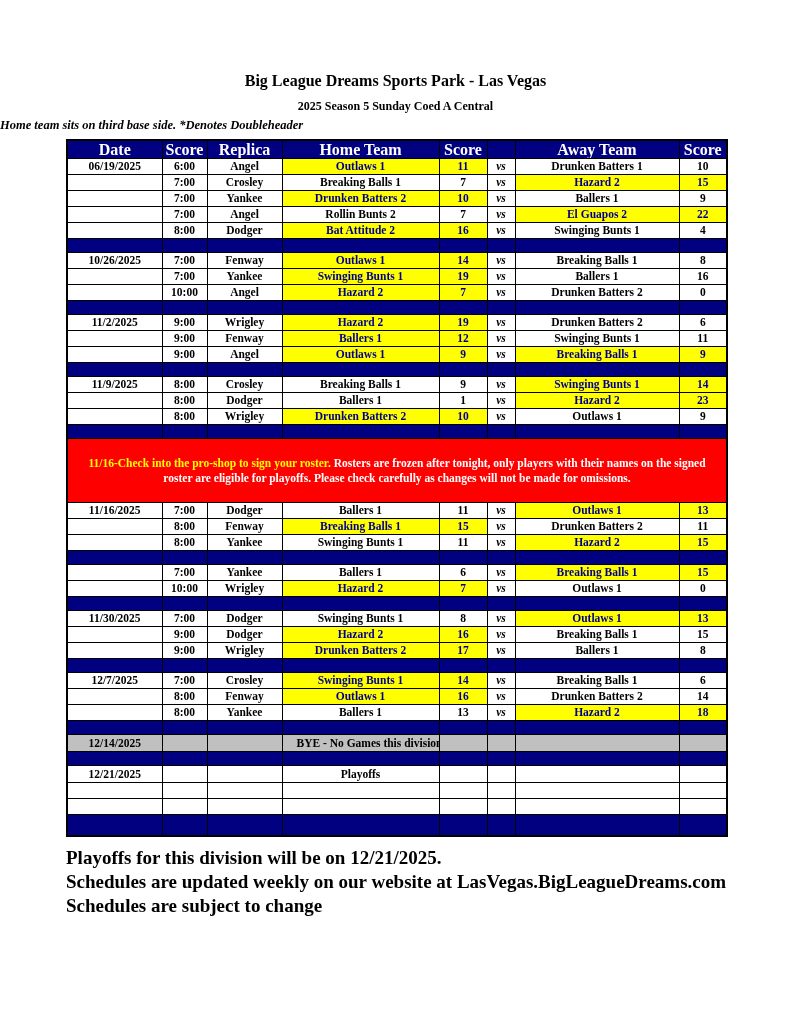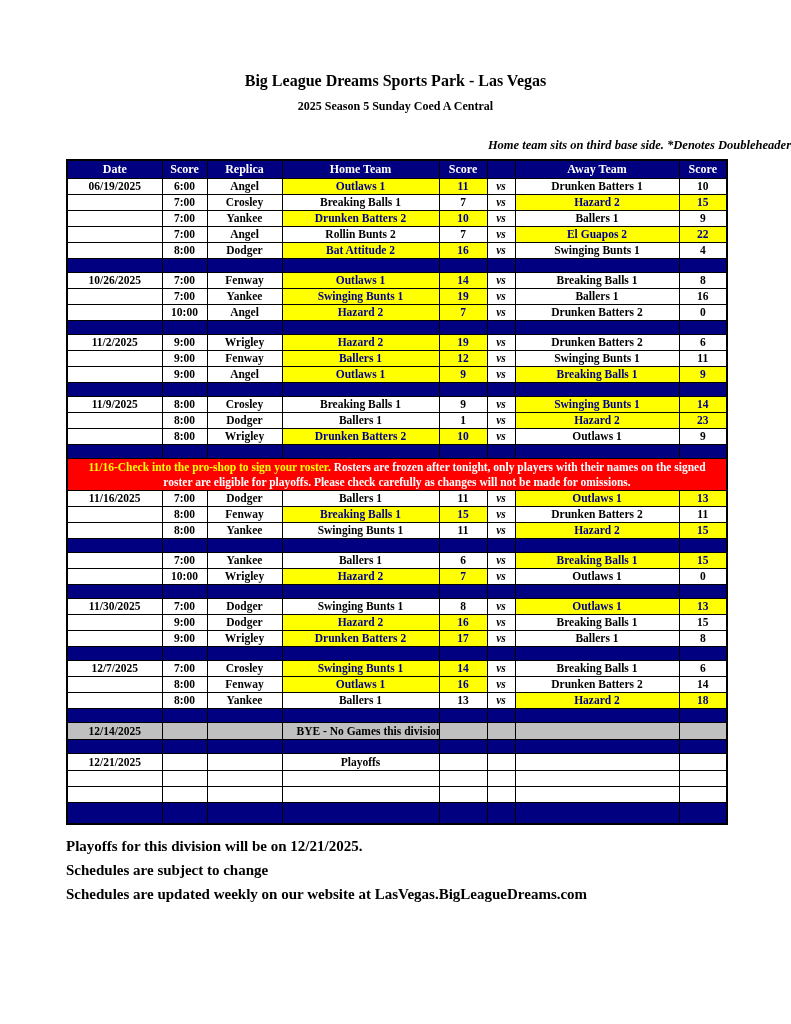--- a/index.html
+++ b/index.html
@@ -21,22 +21,22 @@
     line-height: 26px;
   }
   .subtitle {
     margin-top: 2px;
     text-align: center;
     font-size: 12px;
     font-weight: bold;
     line-height: 20px;
   }
   .note {
-    margin-top: 22px;
-    text-align: right;
+    margin-top: 2px;
+    text-align: left;
     font-size: 12.5px;
     font-weight: bold;
     font-style: italic;
     line-height: 15px;
   }
 
   table.schedule {
     border-collapse: collapse;
     table-layout: fixed;
     width: 660px;
@@ -50,21 +50,21 @@
     white-space: nowrap;
     text-align: center;
     font-weight: bold;
     font-size: 11.5px;
     height: 15px;
     line-height: 15px;
   }
   table.schedule th {
     background: var(--navy, #000080);
     color: var(--header-text, #ffffff);
-    font-size: 12px;
+    font-size: 16px;
     height: 17px;
     line-height: 17px;
   }
   tr.sep td {
     background: var(--navy, #000080);
     height: 13px;
   }
   tr.final-bar td {
     background: var(--navy, #000080);
     height: 20px;
@@ -75,37 +75,37 @@
   }
   td.vs-cell {
     font-style: italic;
     font-size: 10.5px;
   }
   tr.announcement td {
     background: var(--announce-bg, #FF0000);
     white-space: normal;
     height: 31px;
     line-height: 15px;
-    padding: 0 8px;
+    padding: 16px 8px;
     font-size: 11.5px;
   }
   tr.announcement .hl { color: var(--highlight, #FFFF00); }
   tr.announcement .rest { color: #ffffff; }
   tr.bye td {
     background: var(--bye-bg, #C0C0C0);
     height: 16px;
     line-height: 16px;
   }
   tr.bye td.bye-label { text-align: left; padding-left: 14px; }
   tr.playoffs td { height: 16px; line-height: 16px; margin-left: 20px; }
   tr.empty td { height: 15px; }
 
   .footer {
     margin: 9px 4px 0 66px;
-    font-size: 15px;
+    font-size: 19px;
     font-weight: bold;
     line-height: 24px;
   }
 </style>
 </head>
 <body>
 
 <div class="page">
   <div class="title">Big League Dreams Sports Park - Las Vegas</div>
   <div class="subtitle">2025 Season 5 Sunday Coed A Central</div>
@@ -526,16 +526,16 @@
           <td></td>
           <td></td>
           <td></td>
           <td></td>
         </tr>
       </tbody>
   </table>
 
   <div class="footer">
     <div>Playoffs for this division will be on 12/21/2025.</div>
+    <div>Schedules are updated weekly on our website at LasVegas.BigLeagueDreams.com</div>
     <div>Schedules are subject to change</div>
-    <div>Schedules are updated weekly on our website at LasVegas.BigLeagueDreams.com</div>
   </div>
 </div>
 
 </body></html>

